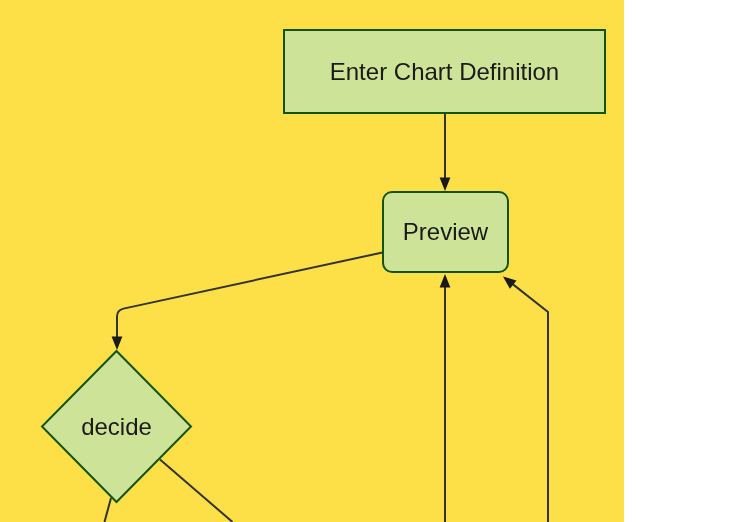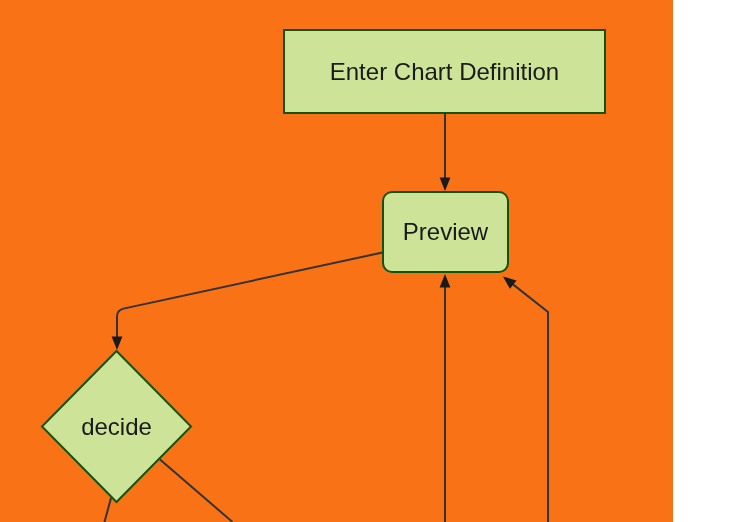--- a/index.html
+++ b/index.html
@@ -3,23 +3,23 @@
 <meta charset="utf-8">
 <style>
   html, body {
     margin: 0;
     padding: 0;
     background: #ffffff;
     font-family: "Liberation Sans", sans-serif;
   }
   .canvas {
     position: relative;
-    width: 673px;
+    width: 624px;
     height: 522px;
-    background: #f97316;
+    background: #fde047;
     overflow: hidden;
     text-align: right;
   }
   svg { display: block; }
   .node-label {
     font-family: "Liberation Sans", "DejaVu Sans", sans-serif;
     font-size: 24px;
   }
 </style>
 </head>

